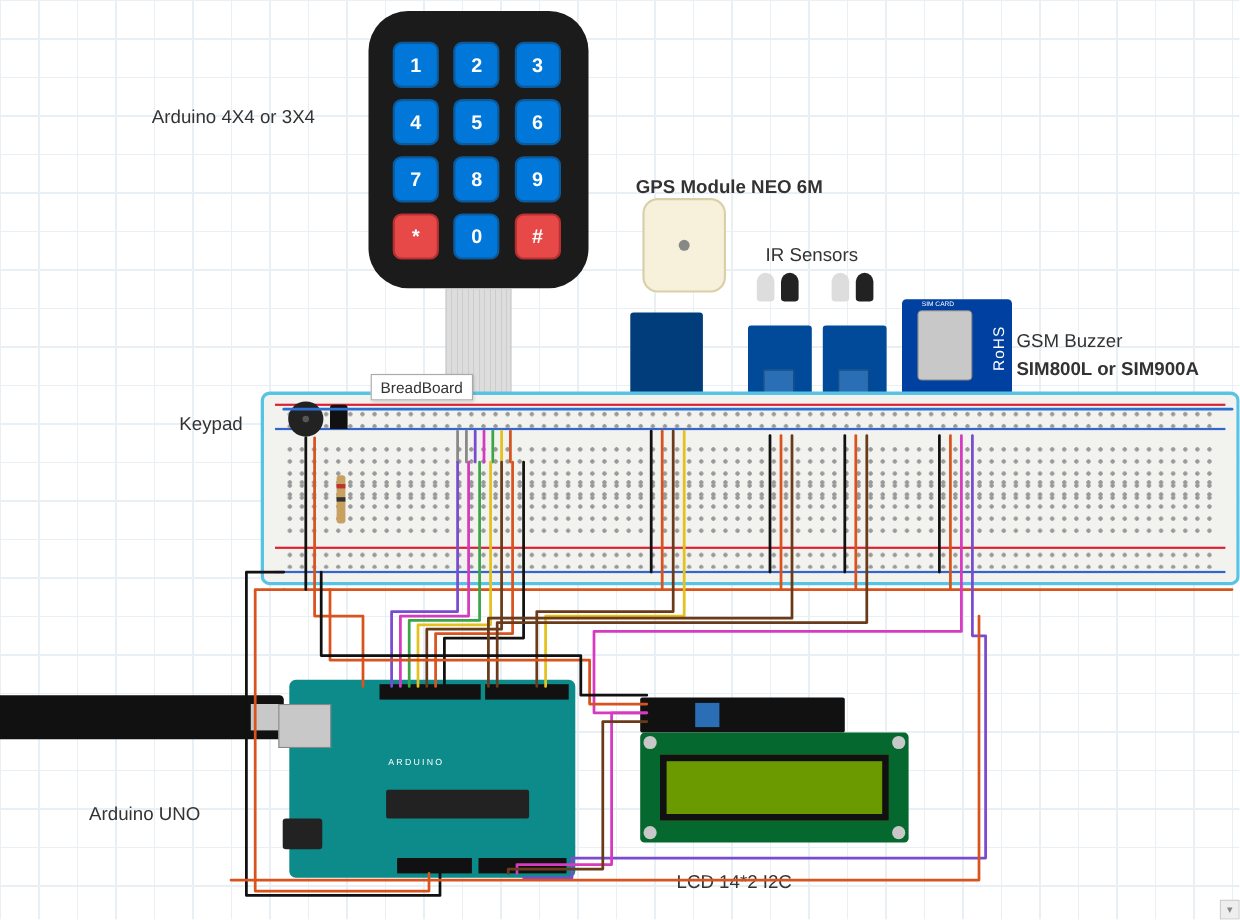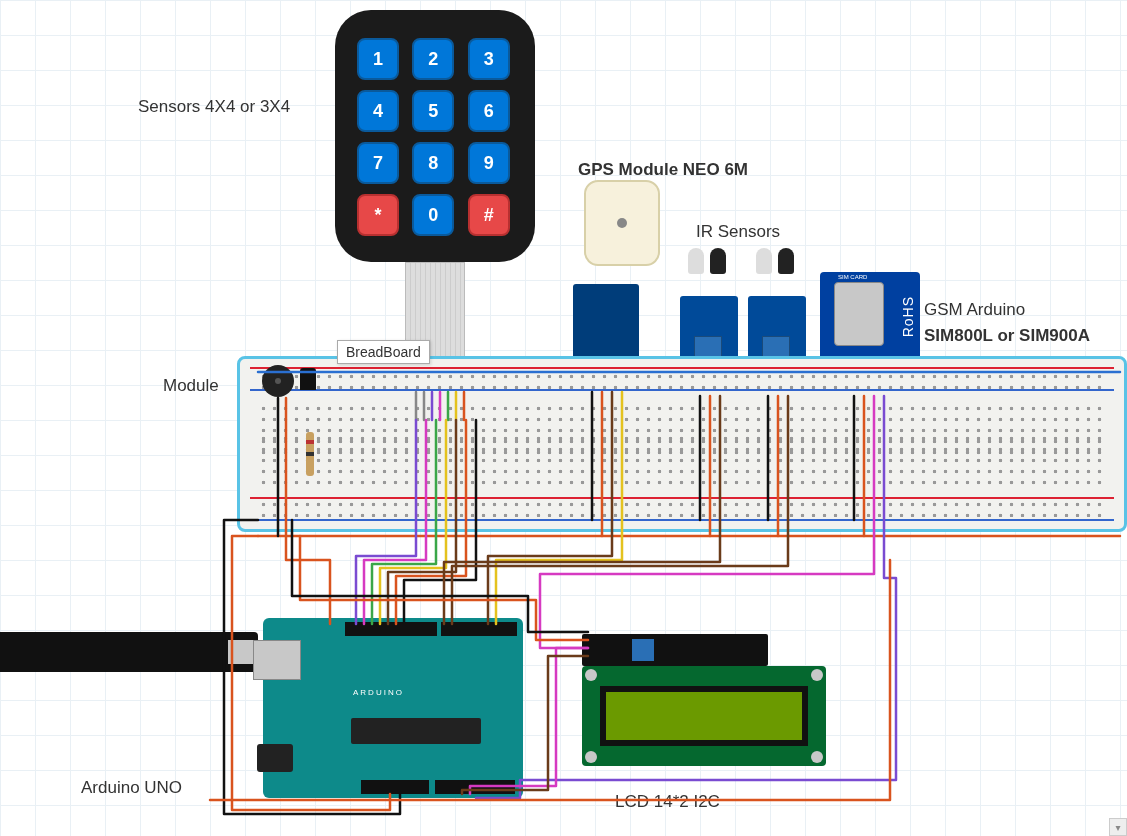--- a/index.html
+++ b/index.html
@@ -81,27 +81,27 @@
   .wires path { fill:none; stroke-width:2.5; stroke-linecap:round; stroke-linejoin:round; }
   
   
   .scroll-btn { position:absolute; right:0; bottom:0; width:18px; height:18px; background:#eee; border:1px solid #ccc; display:flex; align-items:center; justify-content:center; font-size:10px; color:#888;}
 </style>
 </head>
 <body>
 
 <div class="grid-bg"></div>
 
-<div class="label" style="left:138px; top:97px;">Sensors 4X4 or 3X4</div>
+<div class="label" style="left:138px; top:97px;">Arduino 4X4 or 3X4</div>
 <div class="label" style="left:578px; top:160px;font-weight:bold;">GPS Module NEO 6M</div>
 <div class="label" style="left:696px; top:222px;">IR Sensors</div>
-<div class="label" style="left:924px; top:300px;">GSM Arduino</div>
+<div class="label" style="left:924px; top:300px;">GSM Buzzer</div>
 <div class="label" style="left:924px; top:326px;font-weight:bold;">SIM800L or SIM900A</div>
-<div class="label" style="left:163px; top:376px;">Module</div>
-<div class="label" style="left:81px; top:730px;margin-top:48px;">Arduino UNO</div>
+<div class="label" style="left:163px; top:376px;">Keypad</div>
+<div class="label" style="left:81px; top:730px;">Arduino UNO</div>
 <div class="label" style="left:615px; top:792px;">LCD 14*2 I2C</div>
 
 <div class="keypad">
   <div class="keypad-grid" id="kp-grid">
       <div class="key key-num">1</div>
       <div class="key key-num">2</div>
       <div class="key key-num">3</div>
       <div class="key key-num">4</div>
       <div class="key key-num">5</div>
       <div class="key key-num">6</div>

